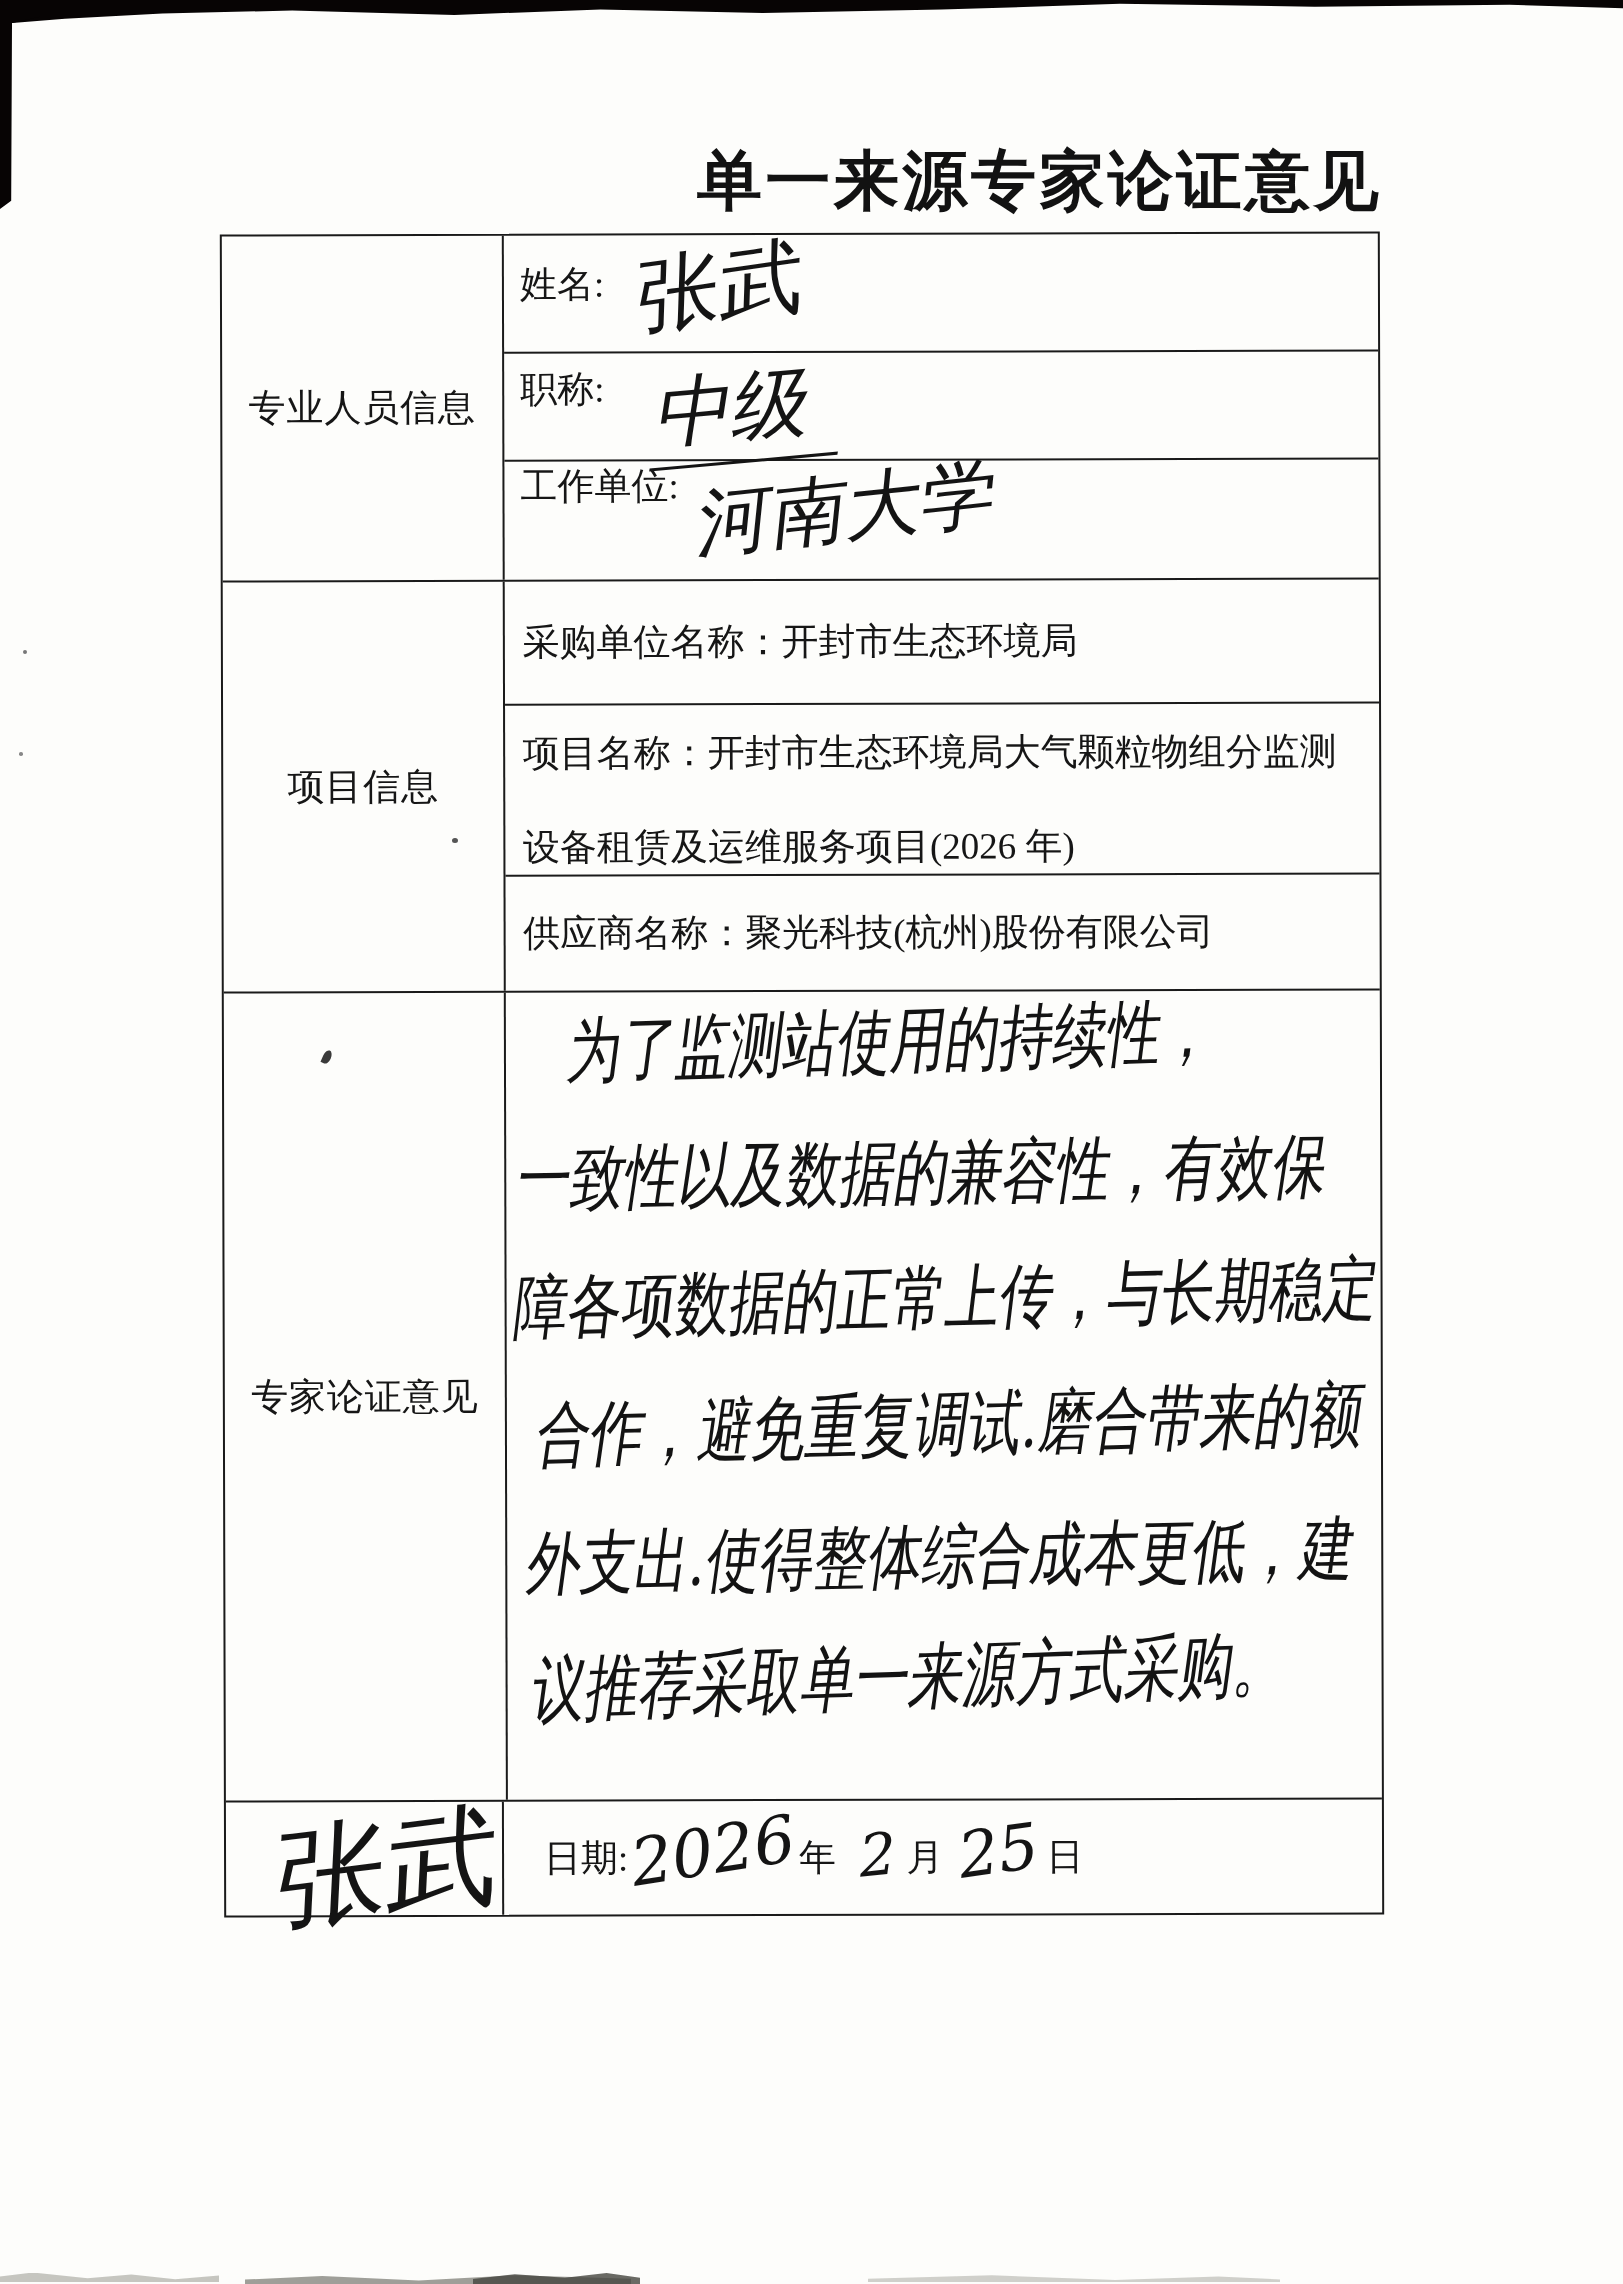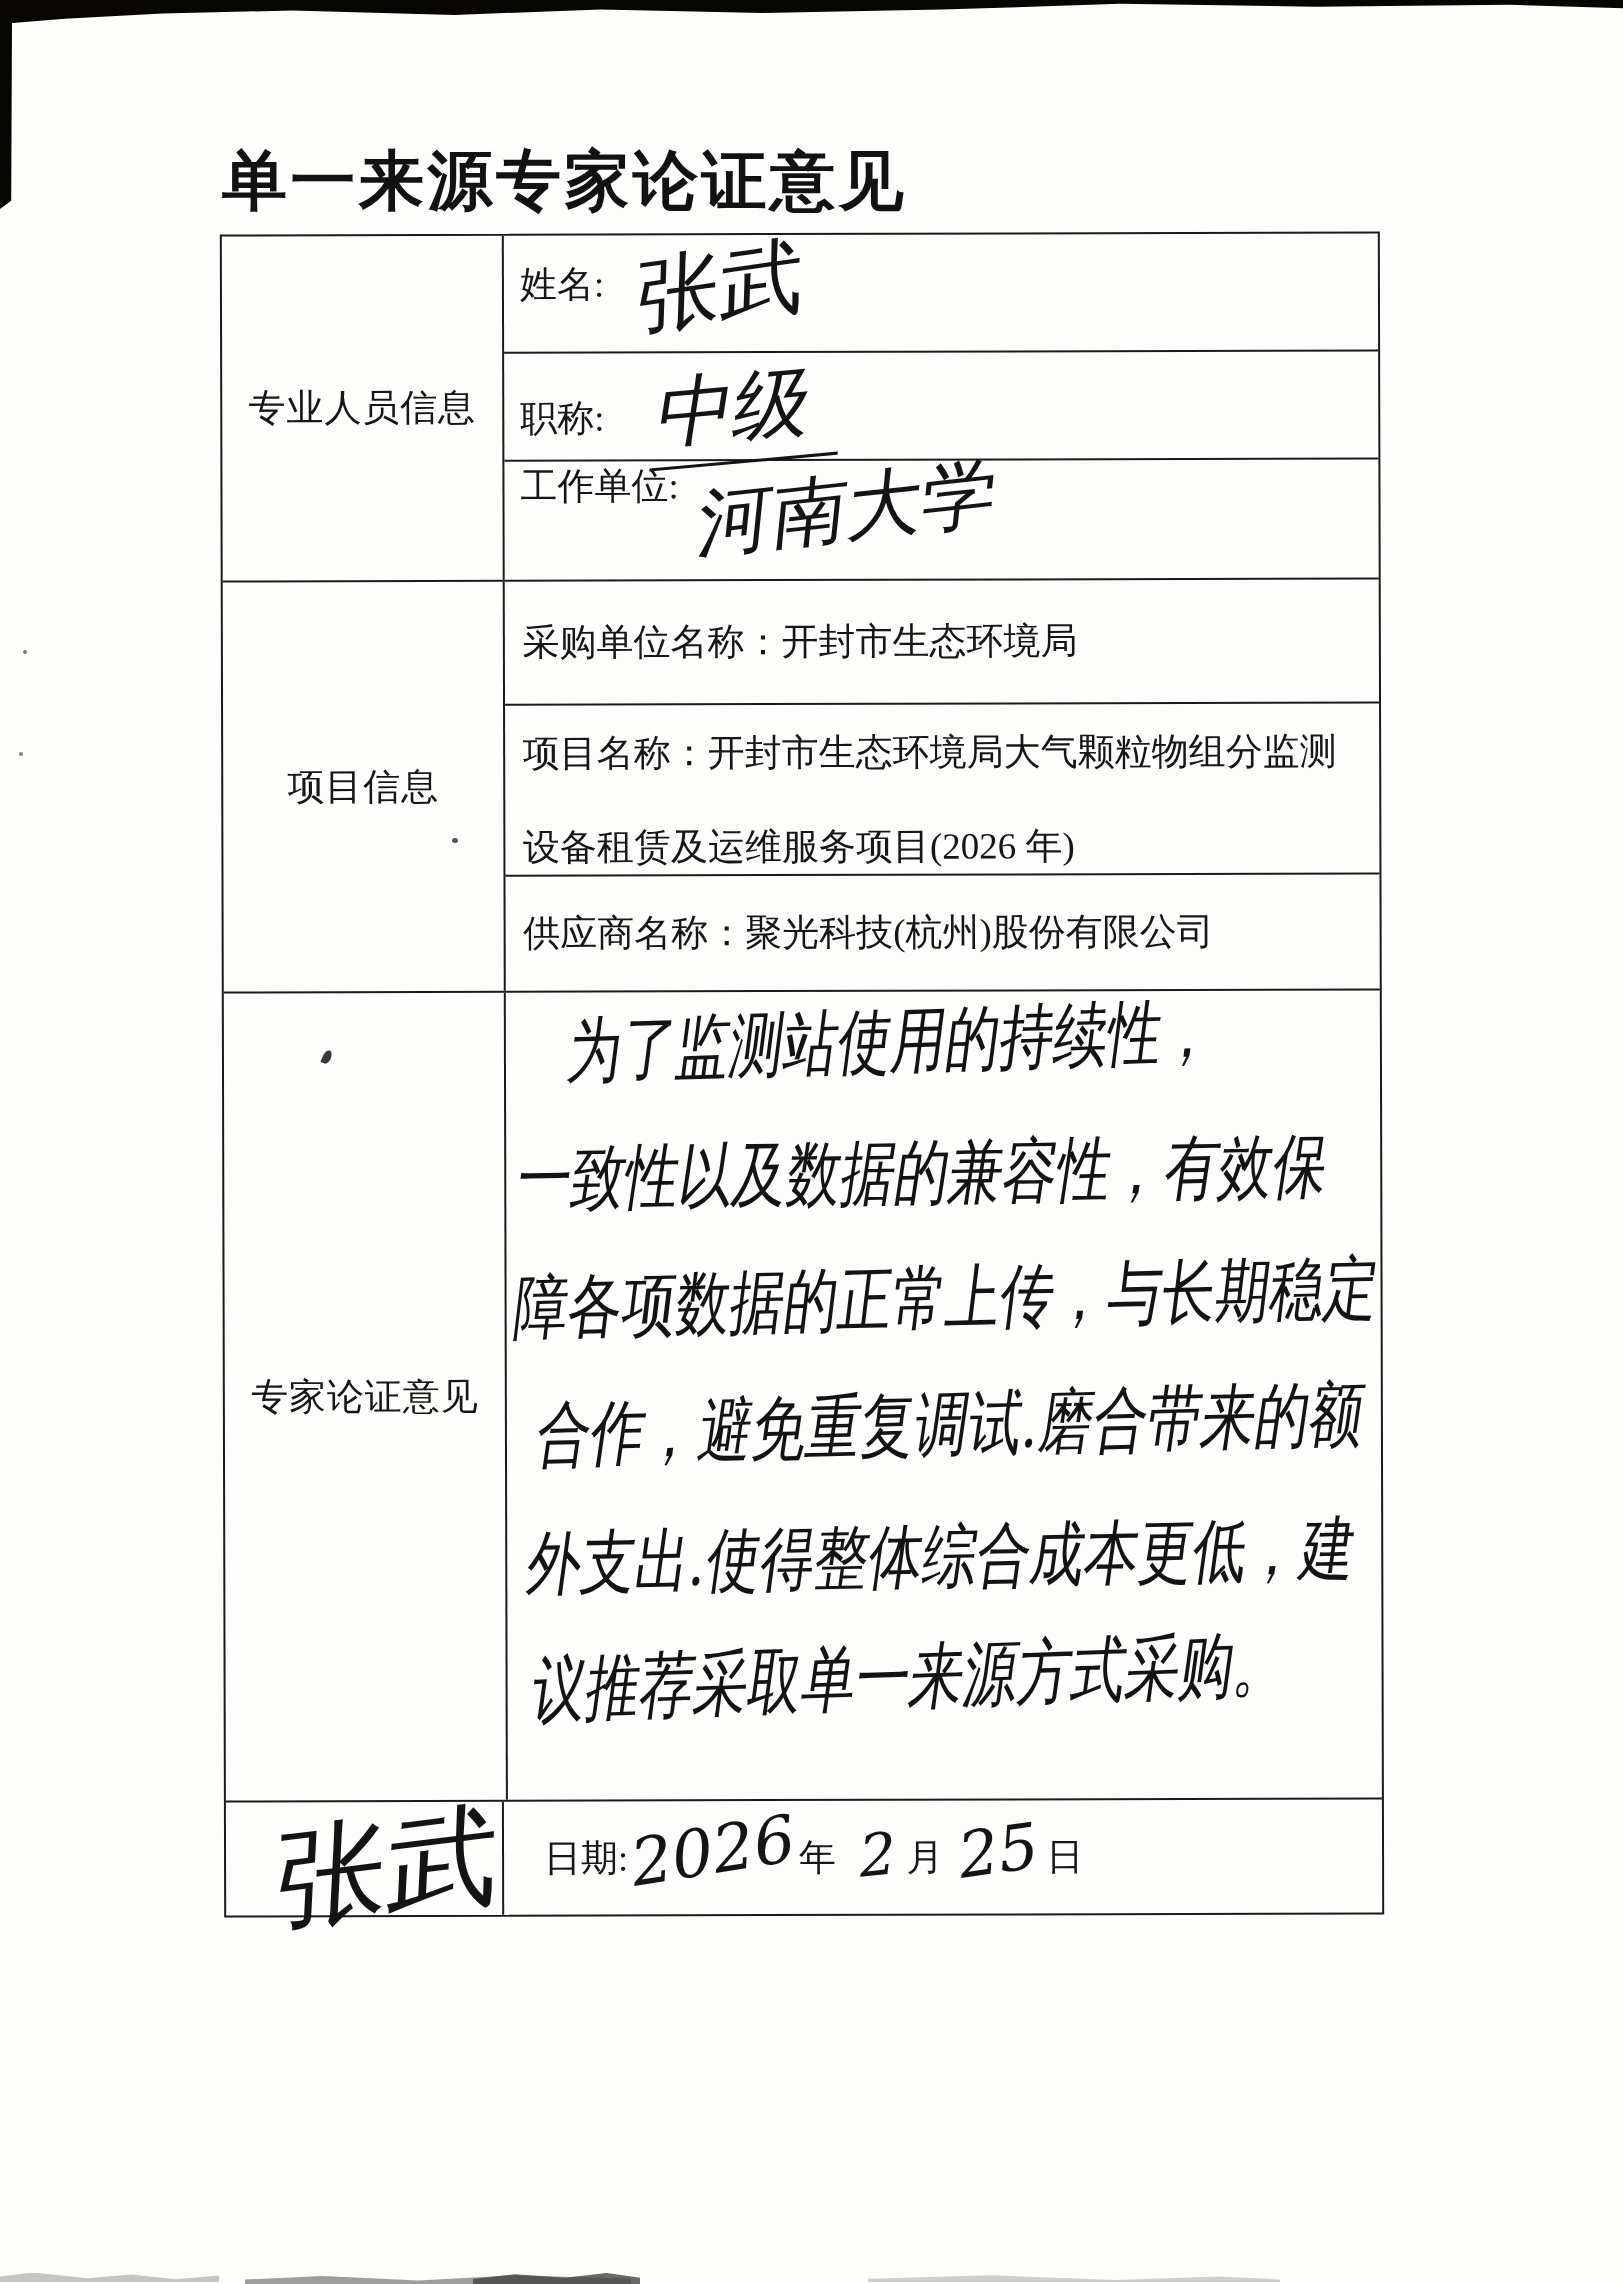--- a/index.html
+++ b/index.html
@@ -33,21 +33,21 @@
   .speck { position:absolute; background:#555; border-radius:50%; }
   .sp1 { left:452px; top:838px; width:6.1px; height:5.3px; }
   .sp2 { left:323px; top:1050px; width:8px; height:14px; background:#3a3a3a;
          border-radius:60% 60% 60% 0; transform:rotate(24deg); }
   .sp3 { left:23px; top:650px; width:4.4px; height:4.4px; background:#777; }
   .sp4 { left:19px; top:752px; width:3.5px; height:3.5px; background:#888; }
 
   
   .doc-title {
     position:absolute; top:137px; left:222px; width:1160px;
-    text-align:left; font-size:65px; font-weight:700;
+    text-align:right; font-size:65px; font-weight:700;
     letter-spacing:3.5px; color:#121212;
   }
 
   
   .tbl {
     position:absolute; left:222px; top:233px; width:1160px;
     border:2.6px solid #1a1a1a; background:transparent;
     transform:rotate(-0.15deg);
   }
   .sec { display:grid; }
@@ -61,21 +61,21 @@
     display:flex; align-items:center; justify-content:center;
     font-size:37px; letter-spacing:0.9px; color:#161616;
   }
   .span3 { grid-row:1 / 4; }
   .cell { position:relative; overflow:visible; font-size:37px; color:#161616; }
   .rowline { border-bottom:2.6px solid #1a1a1a; }
   .lab { display:inline-block; vertical-align:top; }
 
   
   .c-name  { padding-left:16px; } .c-name .lab  { margin-top:24px; }
-  .c-rank  { padding-left:16px; } .c-rank .lab  { margin-top:40px; }
+  .c-rank  { padding-left:16px; } .c-rank .lab  { margin-top:11px; }
   .c-work  { padding-left:16px; } .c-work .lab  { }
 
   
   .hw {
     display:inline-block; font-family:"DejaVu Serif","Liberation Serif",serif;
     color:#141414; font-weight:400; white-space:nowrap;
   }
   .hw-name { font-size:84px; margin-left:32px; margin-top:-5.3px;
              transform:rotate(-8deg) skewX(-10deg); }
   .hw-rank { font-size:77px; margin-left:53px; margin-top:1.8px;

